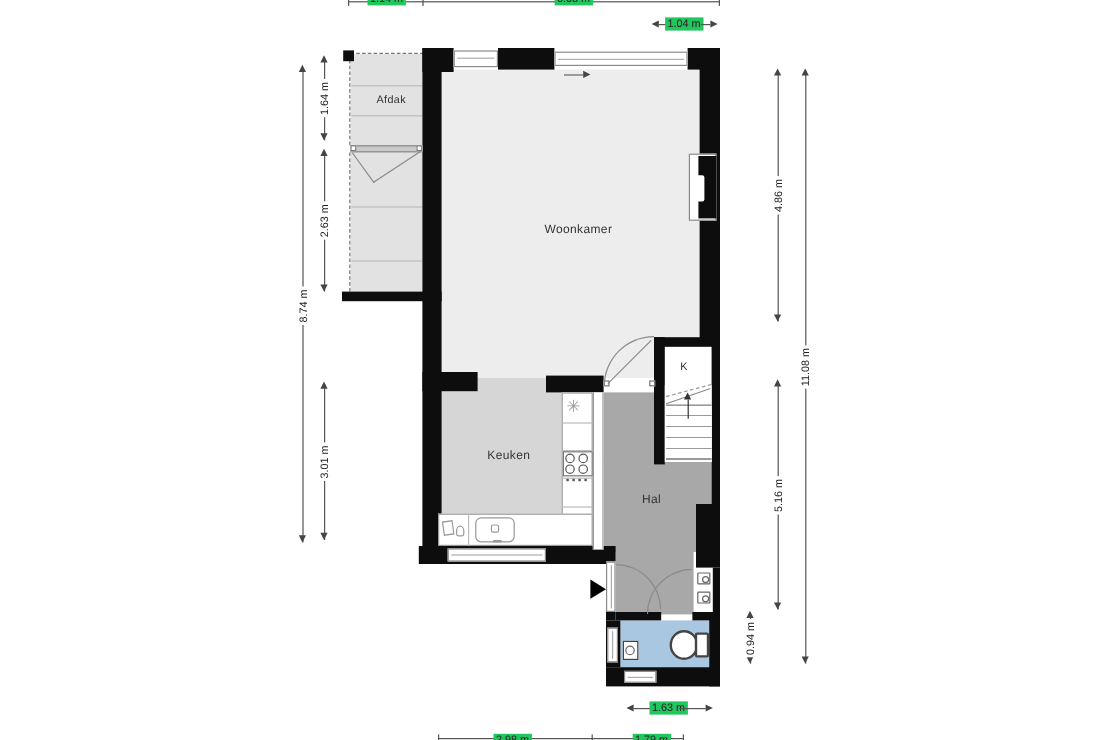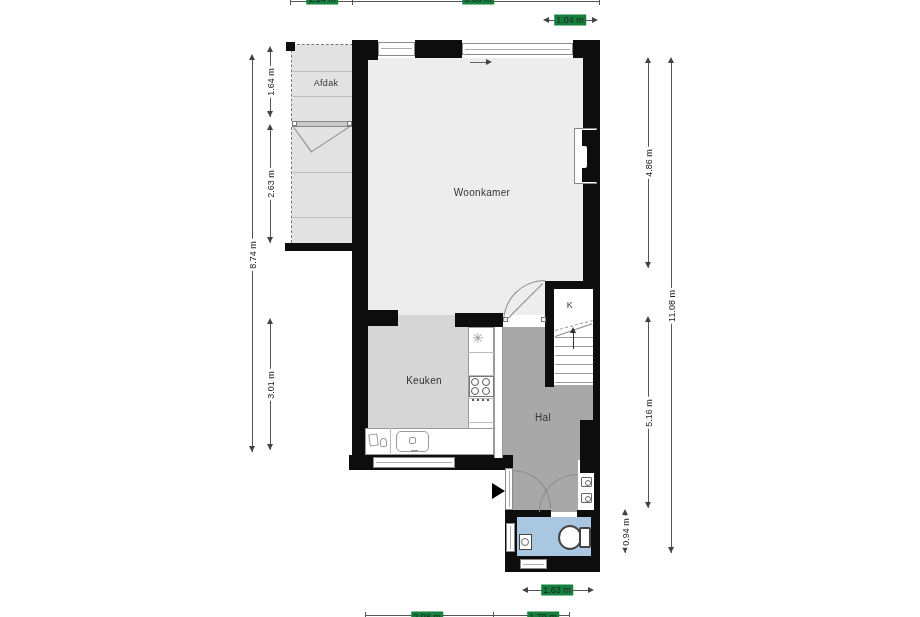--- a/index.html
+++ b/index.html
@@ -13,21 +13,21 @@
   .winv{position:absolute;background:#fff;border:1px solid #8a8a8a;box-sizing:border-box;}
   .winv::after{content:"";position:absolute;top:2px;bottom:2px;left:45%;border-left:1px solid #adadad;}
   .thinline{position:absolute;background:#bcbcbc;}
   .dash-t{position:absolute;border-top:1px dashed #777;}
   .dash-l{position:absolute;border-left:1px dashed #777;}
   .dimv{position:absolute;width:1px;background:#555;}
   .dimh{position:absolute;height:1px;background:#555;}
   .tick{position:absolute;width:1px;background:#555;}
   .vlab{position:absolute;font-size:9px;color:#222;background:#fff;line-height:1;
         padding:1px 2px;white-space:nowrap;transform:translate(-50%,-50%) rotate(-90deg);}
-  .hlab{position:absolute;font-size:9px;color:#222;background:#15803d;line-height:1;
+  .hlab{position:absolute;font-size:9px;color:#222;background:#22c55e;line-height:1;
         padding:1px 2px;white-space:nowrap;transform:translate(-50%,-50%);}
   .room-label{position:absolute;font-size:10px;color:#333;white-space:nowrap;
         transform:translate(-50%,-50%);letter-spacing:.3px;}
   .ah{position:absolute;width:0;height:0;}
   .ah-up{border-left:3px solid transparent;border-right:3px solid transparent;border-bottom:6px solid #444;}
   .ah-down{border-left:3px solid transparent;border-right:3px solid transparent;border-top:6px solid #444;}
   .ah-left{border-top:3px solid transparent;border-bottom:3px solid transparent;border-right:6px solid #444;}
   .ah-right{border-top:3px solid transparent;border-bottom:3px solid transparent;border-left:6px solid #444;}
   .arc{position:absolute;box-sizing:border-box;}
   .rline{position:absolute;height:1px;background:#8a8a8a;transform-origin:0 0;}

